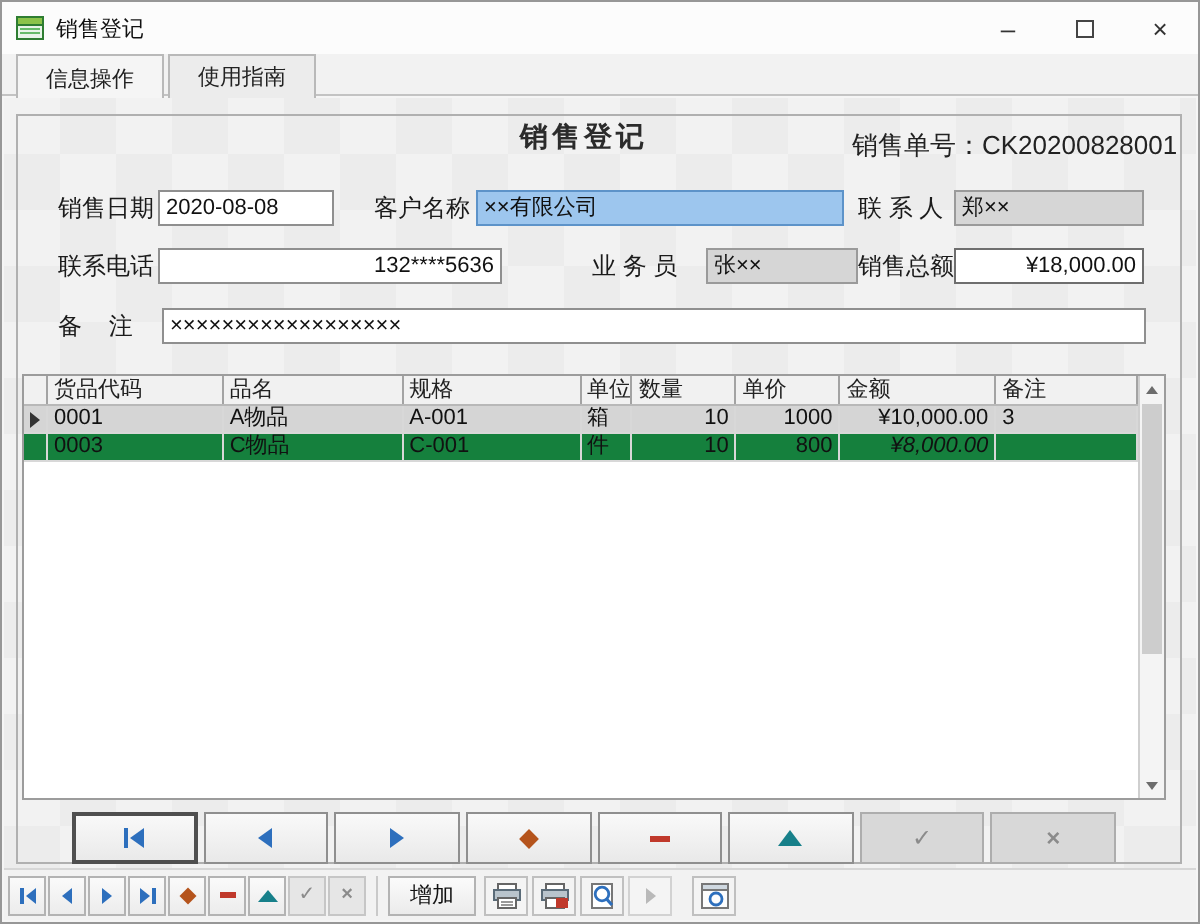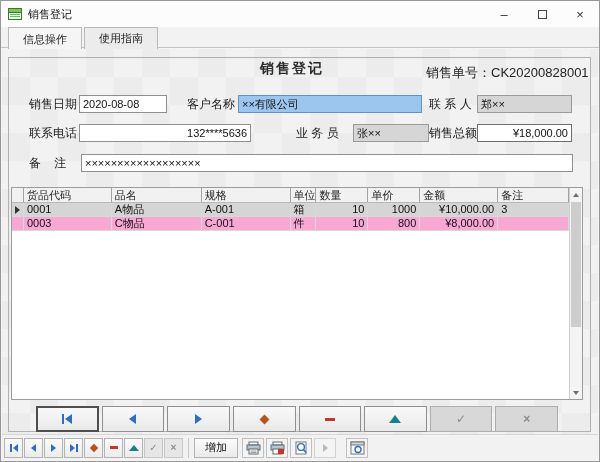--- a/index.html
+++ b/index.html
@@ -52,21 +52,21 @@
   .chev{ width:0; height:0; border-left:3px solid transparent; border-right:3px solid transparent;
          border-top:4px solid #4a6f96; }
 
   
   .grid{ position:absolute; left:9px; top:138px; width:572px; height:213px; background:#fff;
          border:1px solid #9c9c9c; }
   .gridinner{ position:absolute; left:0; top:0; right:13px; bottom:0; overflow:hidden; }
   .ghead{ display:flex; height:15px; background:#f1f1f1; border-bottom:1px solid #b8b8b8; }
   .ghead .gc{ font-size:11px; color:#222; line-height:14px; padding:0 3px; border-right:1px solid #a3a3a3;
               overflow:hidden; white-space:nowrap; }
-  .grow{ display:flex; height:14px; background:#f9a8d4; }
+  .grow{ display:flex; height:14px; background:#15803d; }
   .grow.sel{ background:#d5d5d5; }
   .grow .gc{ font-size:11px; color:#111; line-height:13px; padding:0 3px; border-right:1px solid #d8d8d8;
              border-bottom:1px solid #d8d8d8; overflow:hidden; white-space:nowrap; }
   .gc.num{ text-align:right; }
   .gc.ind{ padding:0; display:flex; align-items:center; justify-content:center; }
   .rowptr{ width:0; height:0; border-top:4px solid transparent; border-bottom:4px solid transparent;
            border-left:5px solid #333; }
   .vscroll{ position:absolute; top:0; right:0; bottom:0; width:13px; background:#f4f4f4;
             border-left:1px solid #cfcfcf; }
   .vscroll .sarrow{ position:absolute; left:0; width:12px; height:13px; display:flex;
@@ -205,21 +205,21 @@
           <div class="gc" style="width:71px;">3</div>
         </div>
         <div class="grow">
           <div class="gc ind" style="width:12px;"></div>
           <div class="gc" style="width:88px;">0003</div>
           <div class="gc" style="width:90px;">C物品</div>
           <div class="gc" style="width:89px;">C-001</div>
           <div class="gc" style="width:26px;">件</div>
           <div class="gc num" style="width:52px;">10</div>
           <div class="gc num" style="width:52px;">800</div>
-          <div class="gc num" style="width:78px;">¥8,000.00</div>
+          <div class="gc num" style="width:78px;font-style:italic;">¥8,000.00</div>
           <div class="gc" style="width:71px;"></div>
         </div>
       </div>
       <div class="vscroll">
         <div class="sarrow up">
             <span class="tri-up-s"></span>
           </div>
         <div class="sthumb"></div>
         <div class="sarrow down">
             <span class="tri-dn-s"></span>

